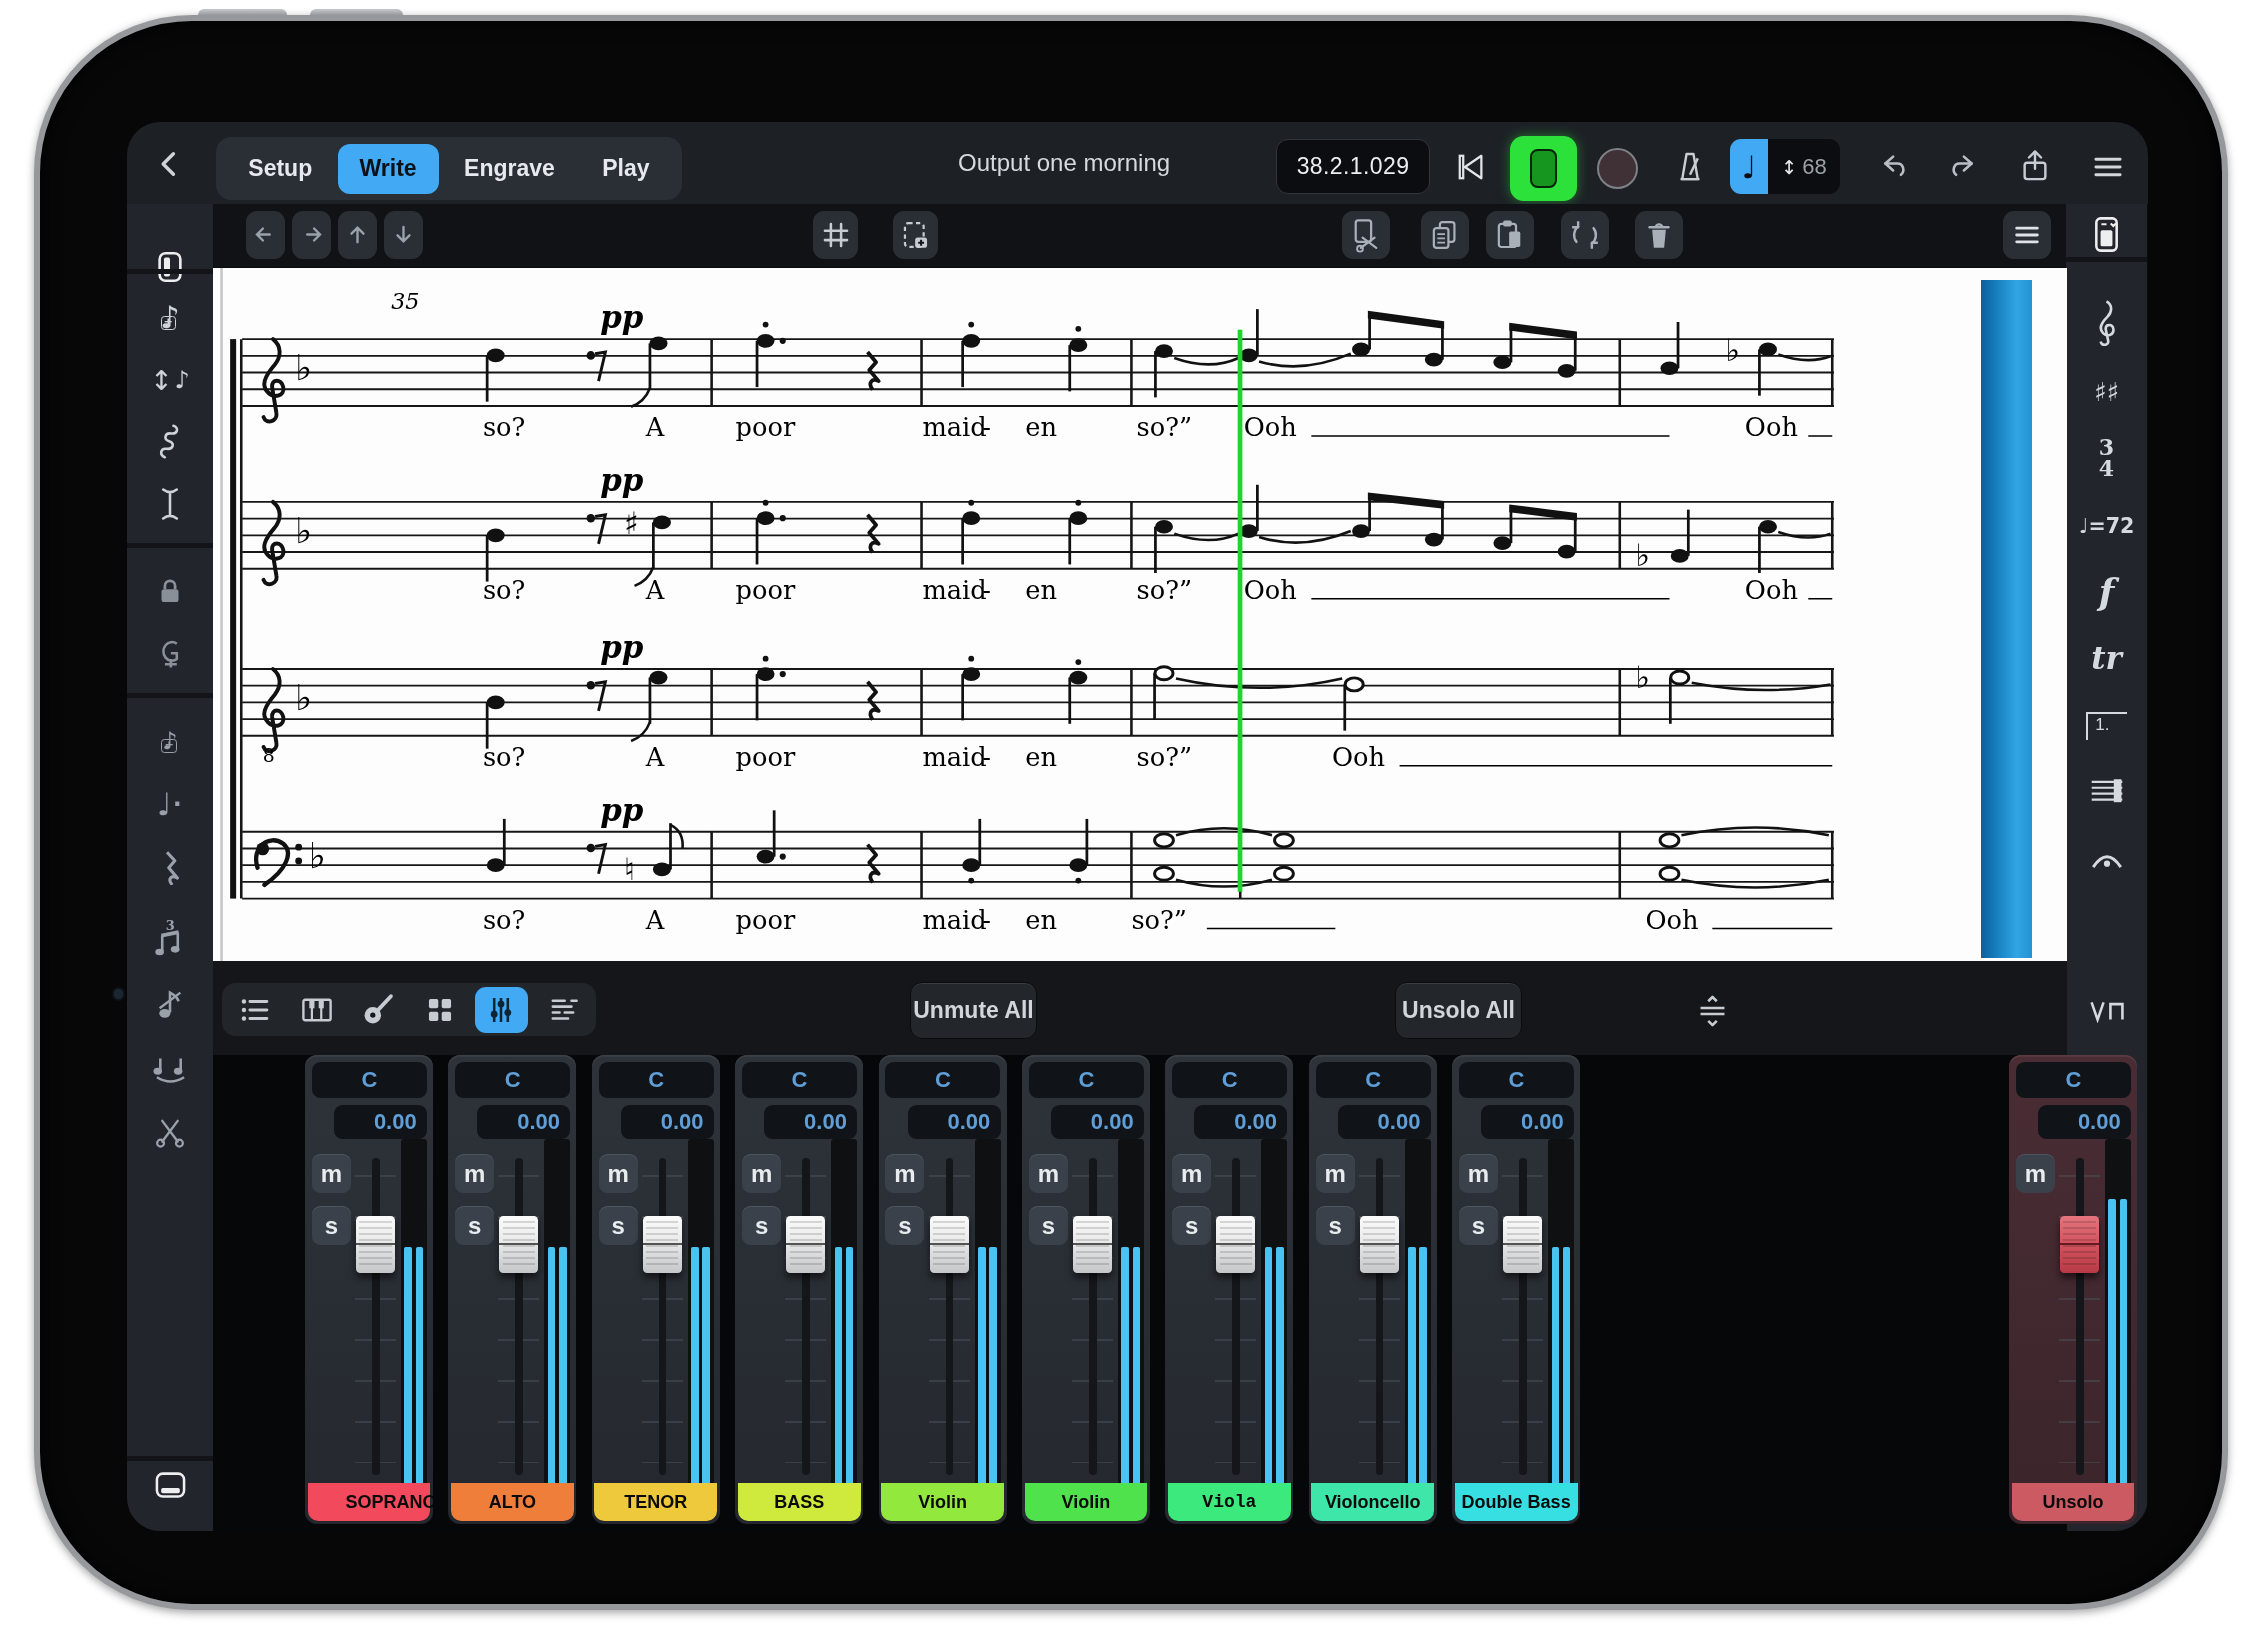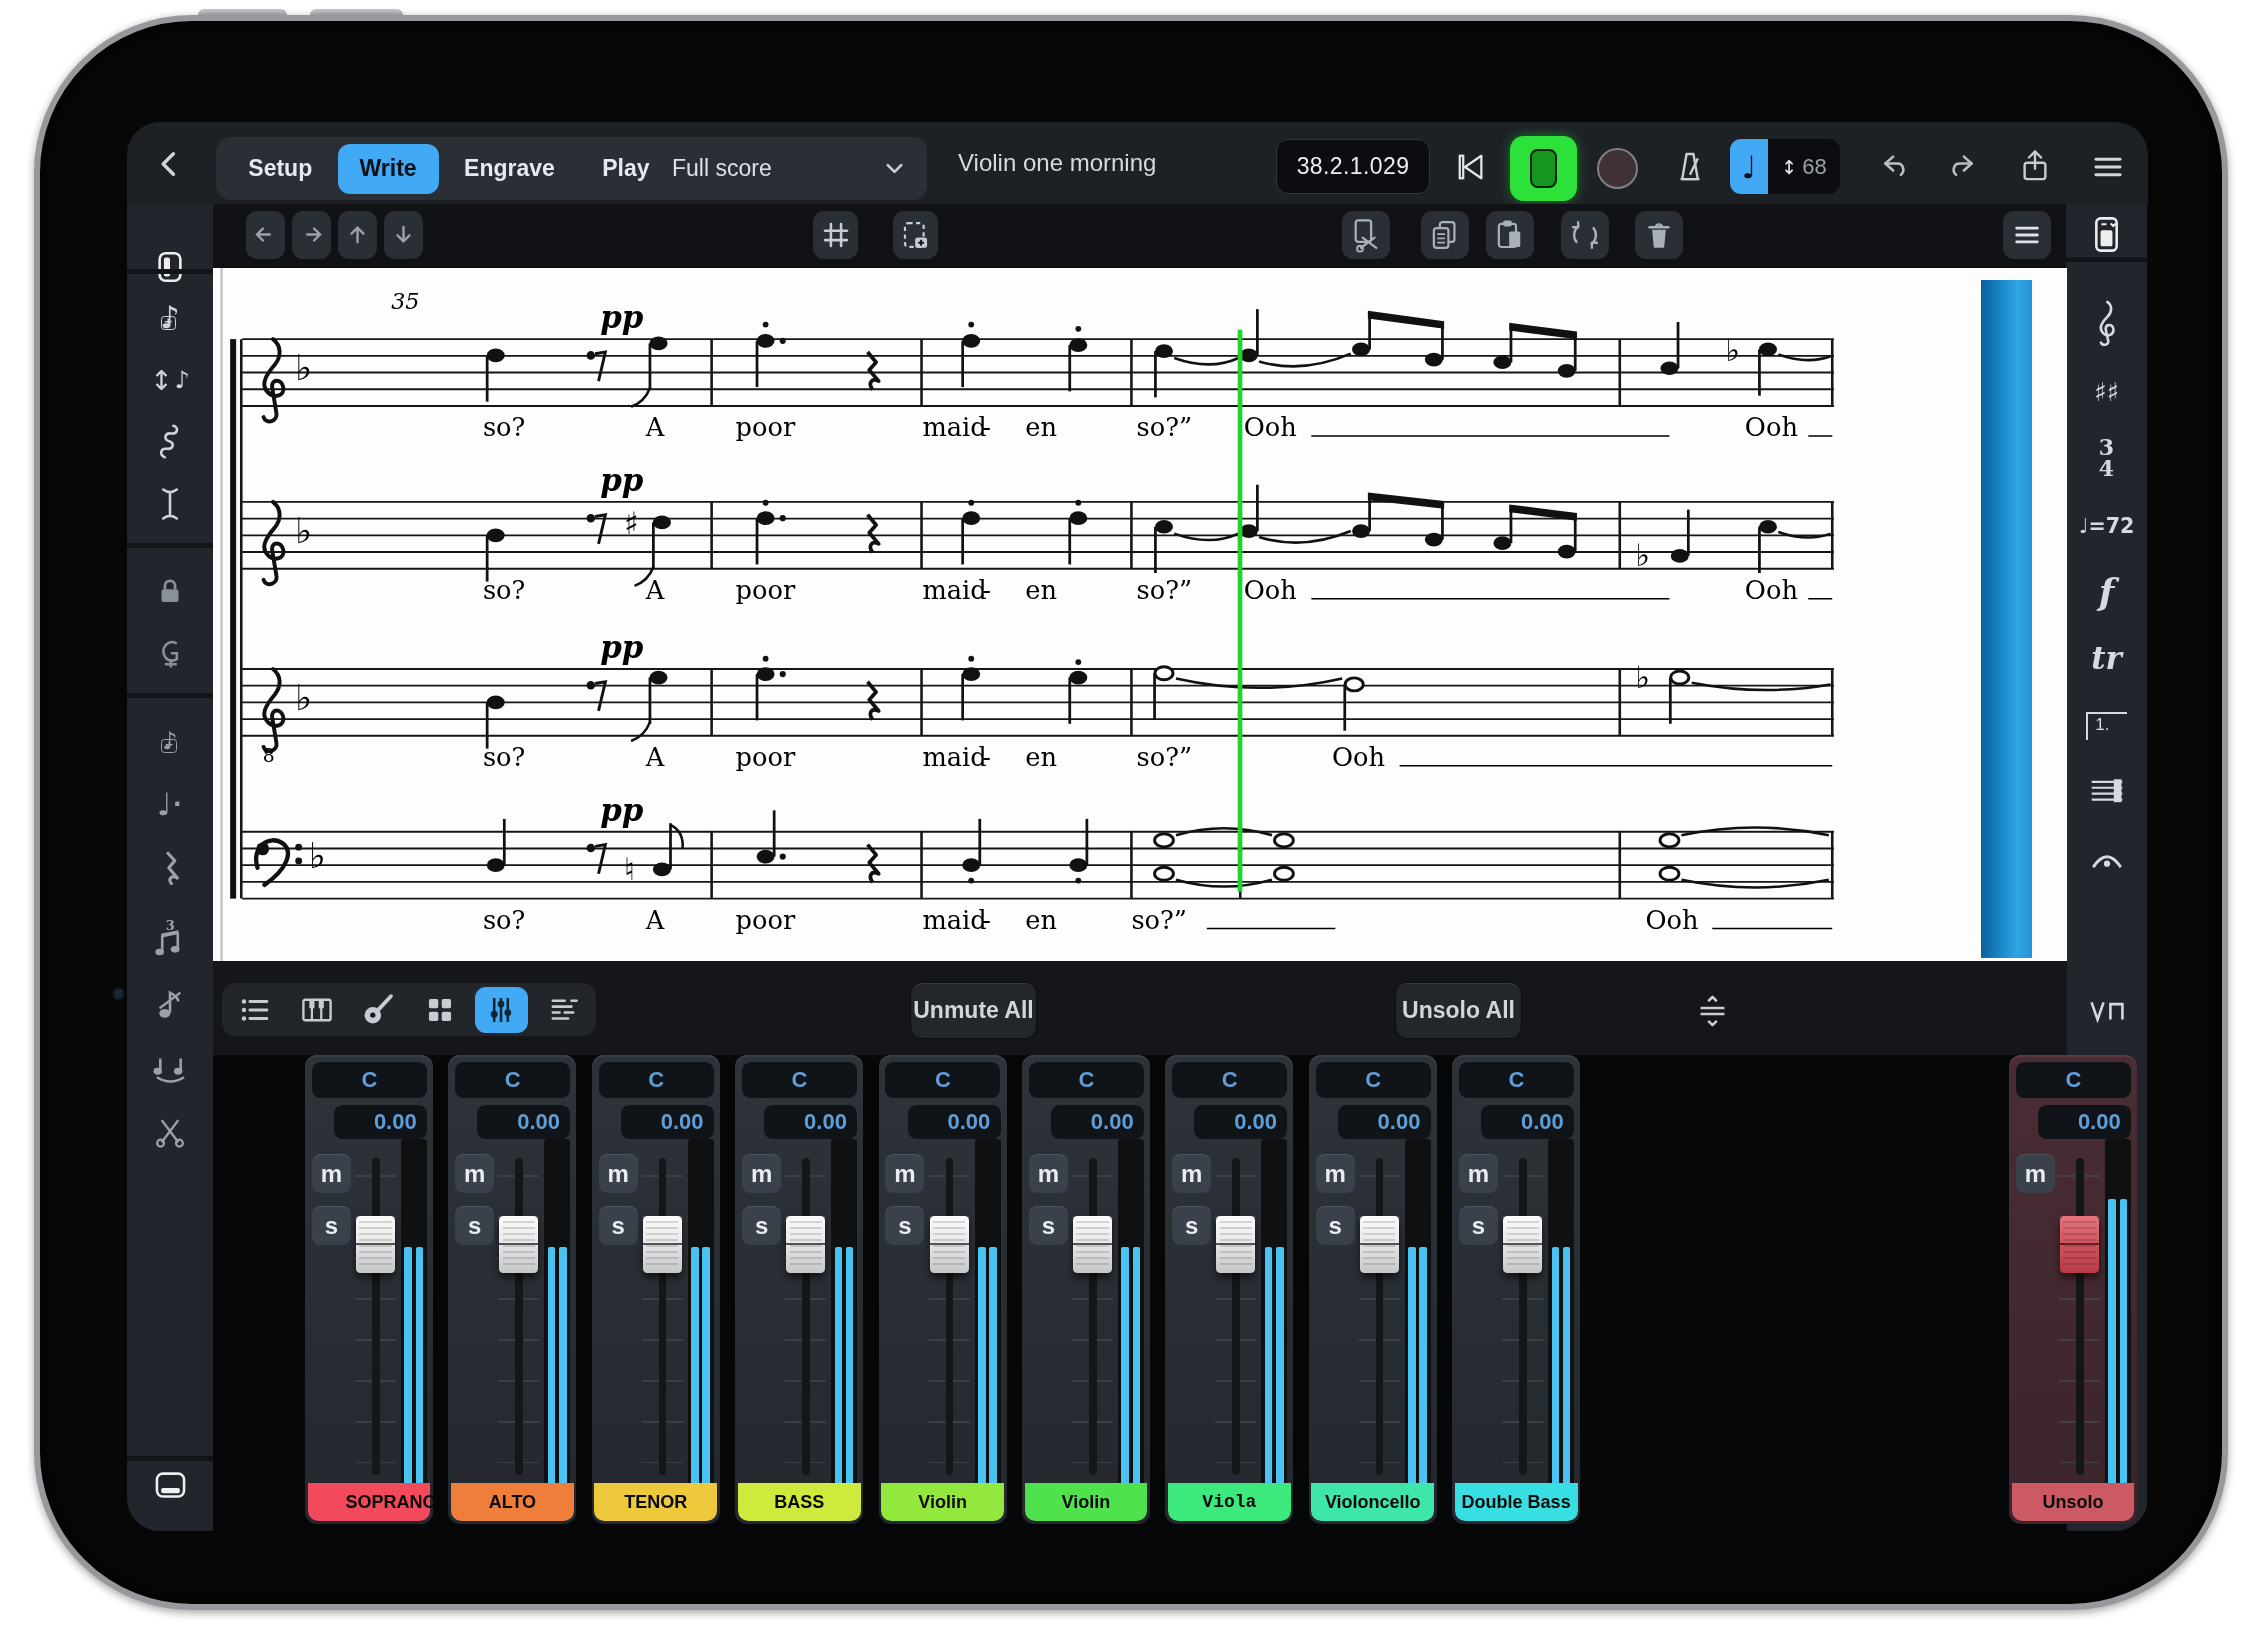--- a/index.html
+++ b/index.html
@@ -133,28 +133,21 @@
       <svg class="ic" width="34" height="34" viewBox="0 0 40 40">
         <path d="M24 8 L12 20 L24 32" fill="none" stroke="#cfd4d9" stroke-width="4" stroke-linecap="round" stroke-linejoin="round"></path>
       </svg>
     </div>
     <div class="modepill">
       <div class="modetab">Setup</div>
       <div class="modetab active">Write</div>
       <div class="modetab">Engrave</div>
       <div class="modetab">Play</div>
     </div>
-    <div class="layoutsel">
-      <span>Full score</span>
-      <span class="spacer"></span>
-      <svg class="ic" width="27" height="27" viewBox="0 0 32 32">
-        <path d="M8 12 L16 20 L24 12" fill="none" stroke="#c6ccd2" stroke-width="3.2" stroke-linecap="round" stroke-linejoin="round"></path>
-      </svg>
-    </div>
-    <div class="projtitle">Violin one morning</div>
+    <div class="projtitle">Output one morning</div>
 
     <div class="timecode">38.2.1.029</div>
     <div class="tbtn" style="left:1319px;">
       <svg class="ic" width="38" height="38" viewBox="0 0 44 44">
         <rect x="9" y="9" width="4" height="26" fill="none" stroke="#e3e6e9" stroke-width="2.6"></rect>
         <path d="M34 9 L15 22 L34 35 Z" fill="none" stroke="#e3e6e9" stroke-width="2.6" stroke-linejoin="round"></path>
       </svg>
     </div>
     <div class="stopbtn">
         <i></i>

